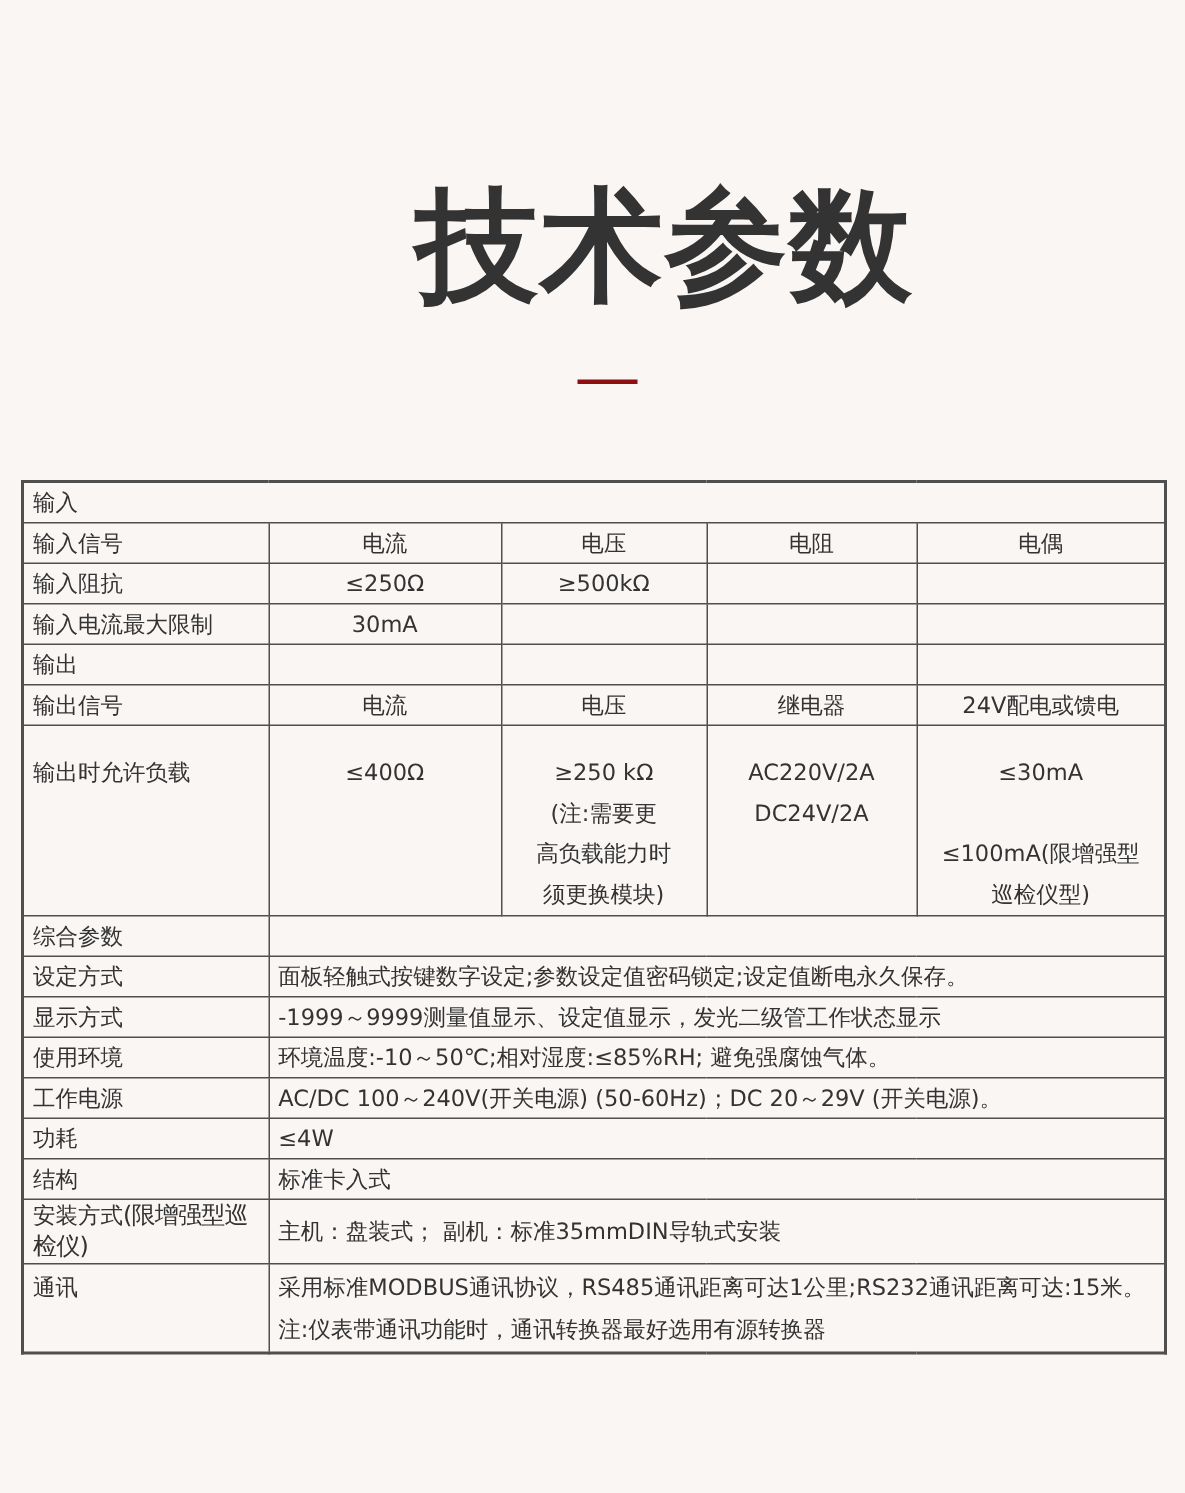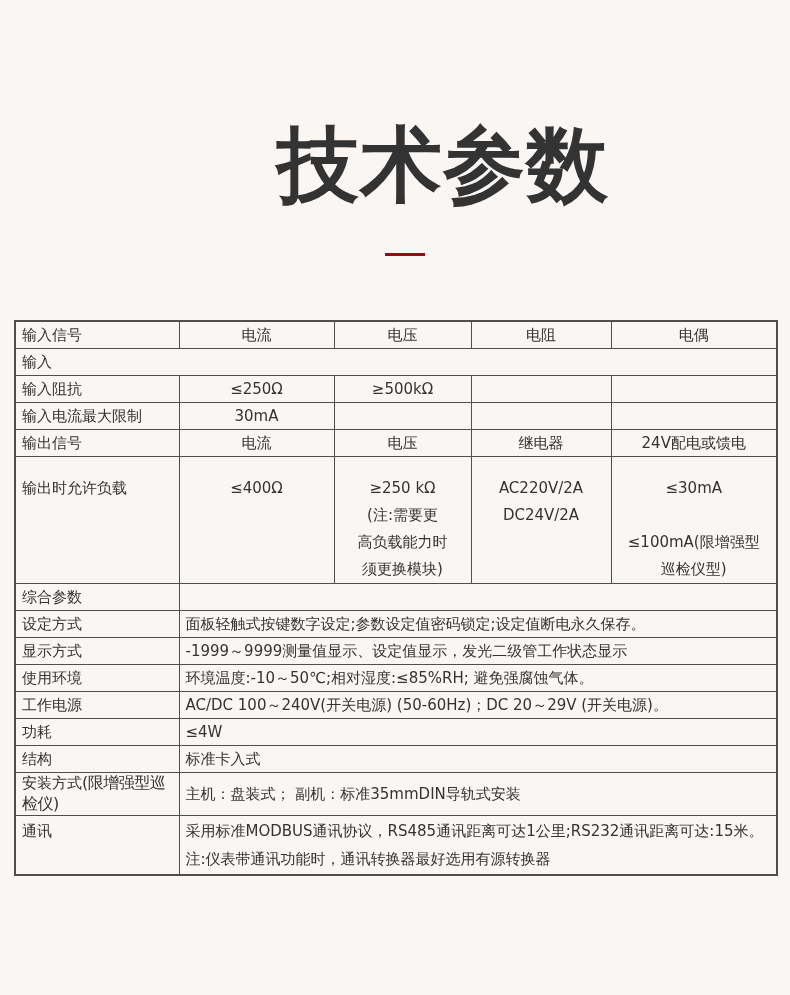--- a/index.html
+++ b/index.html
@@ -86,39 +86,46 @@
 <table class="spec-table">
   <colgroup>
     <col style="width:164px">
     <col style="width:155px">
     <col style="width:137px">
     <col style="width:140px">
     <col style="width:166px">
   </colgroup>
   <tbody>
     <tr>
+      <td class="lbl" colspan="5">输入</td>
+    </tr>
+    <tr>
       <td class="lbl">输入信号</td>
       <td class="ctr">电流</td>
       <td class="ctr">电压</td>
       <td class="ctr">电阻</td>
       <td class="ctr">电偶</td>
-    </tr>
-    <tr>
-      <td class="lbl" colspan="5">输入</td>
     </tr>
     <tr>
       <td class="lbl">输入阻抗</td>
       <td class="ctr">≤250Ω</td>
       <td class="ctr">≥500kΩ</td>
       <td class="ctr"></td>
       <td class="ctr"></td>
     </tr>
     <tr>
       <td class="lbl">输入电流最大限制</td>
       <td class="ctr">30mA</td>
+      <td class="ctr"></td>
+      <td class="ctr"></td>
+      <td class="ctr"></td>
+    </tr>
+    <tr>
+      <td class="lbl">输出</td>
+      <td class="ctr"></td>
       <td class="ctr"></td>
       <td class="ctr"></td>
       <td class="ctr"></td>
     </tr>
     <tr>
       <td class="lbl">输出信号</td>
       <td class="ctr">电流</td>
       <td class="ctr">电压</td>
       <td class="ctr">继电器</td>
       <td class="ctr">24V配电或馈电</td>

